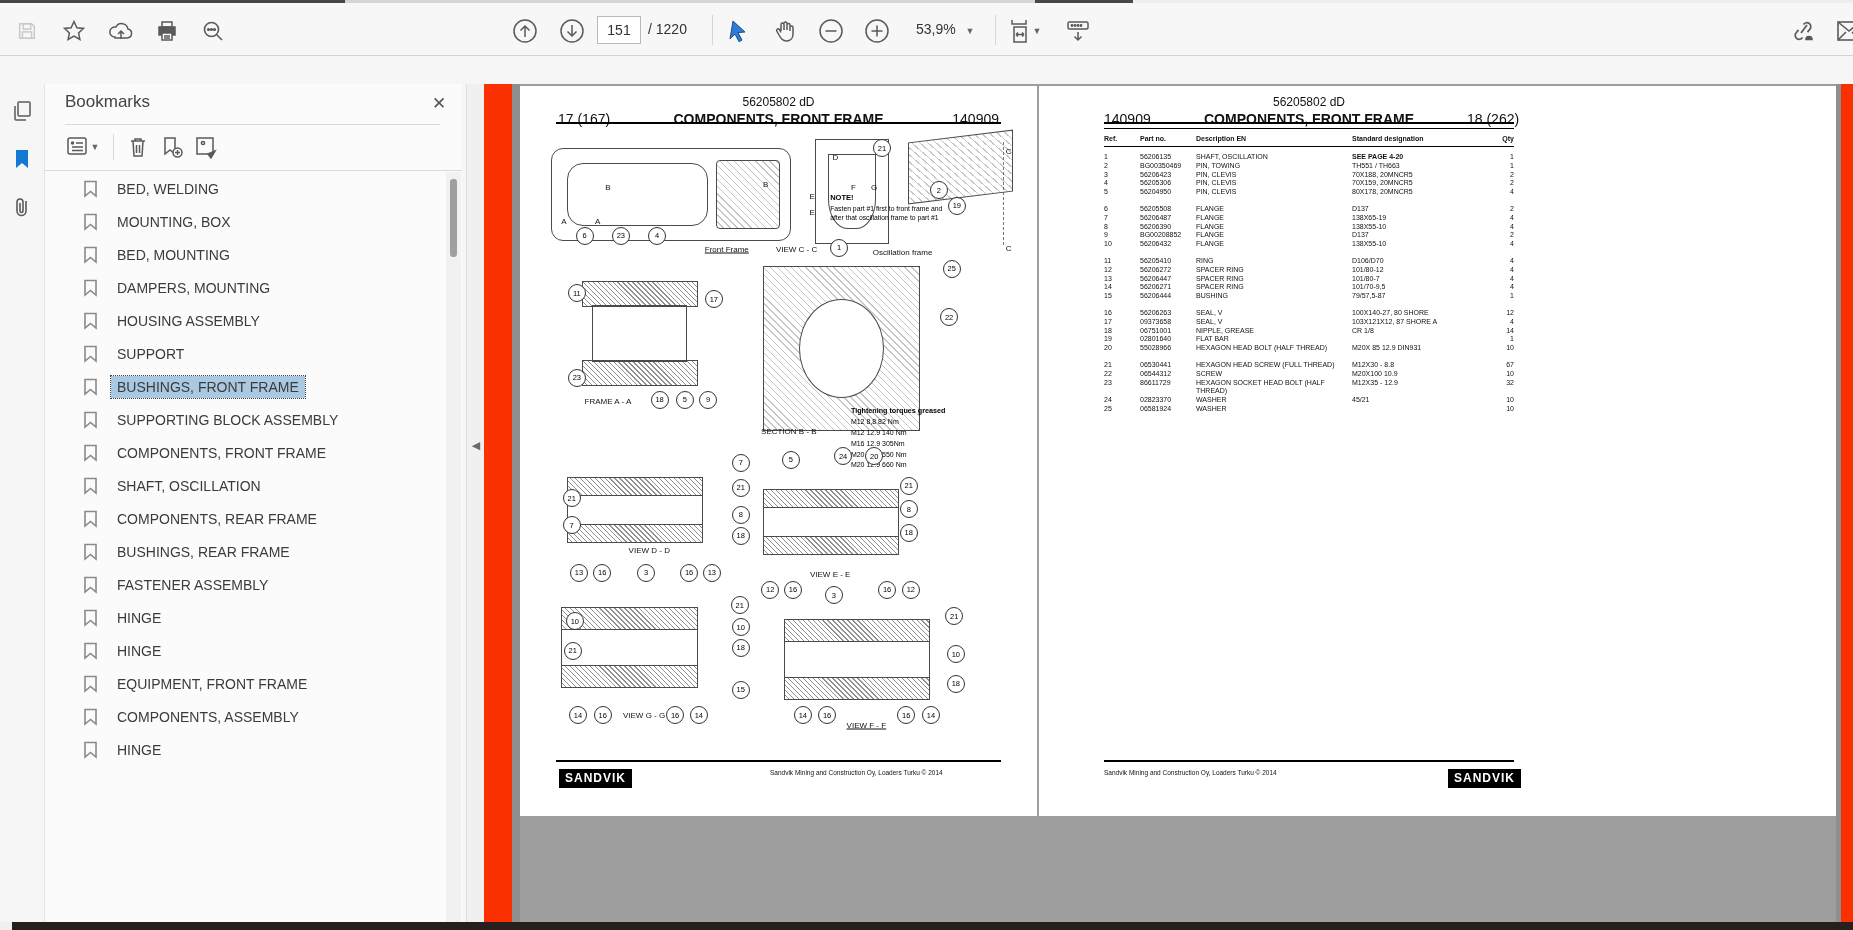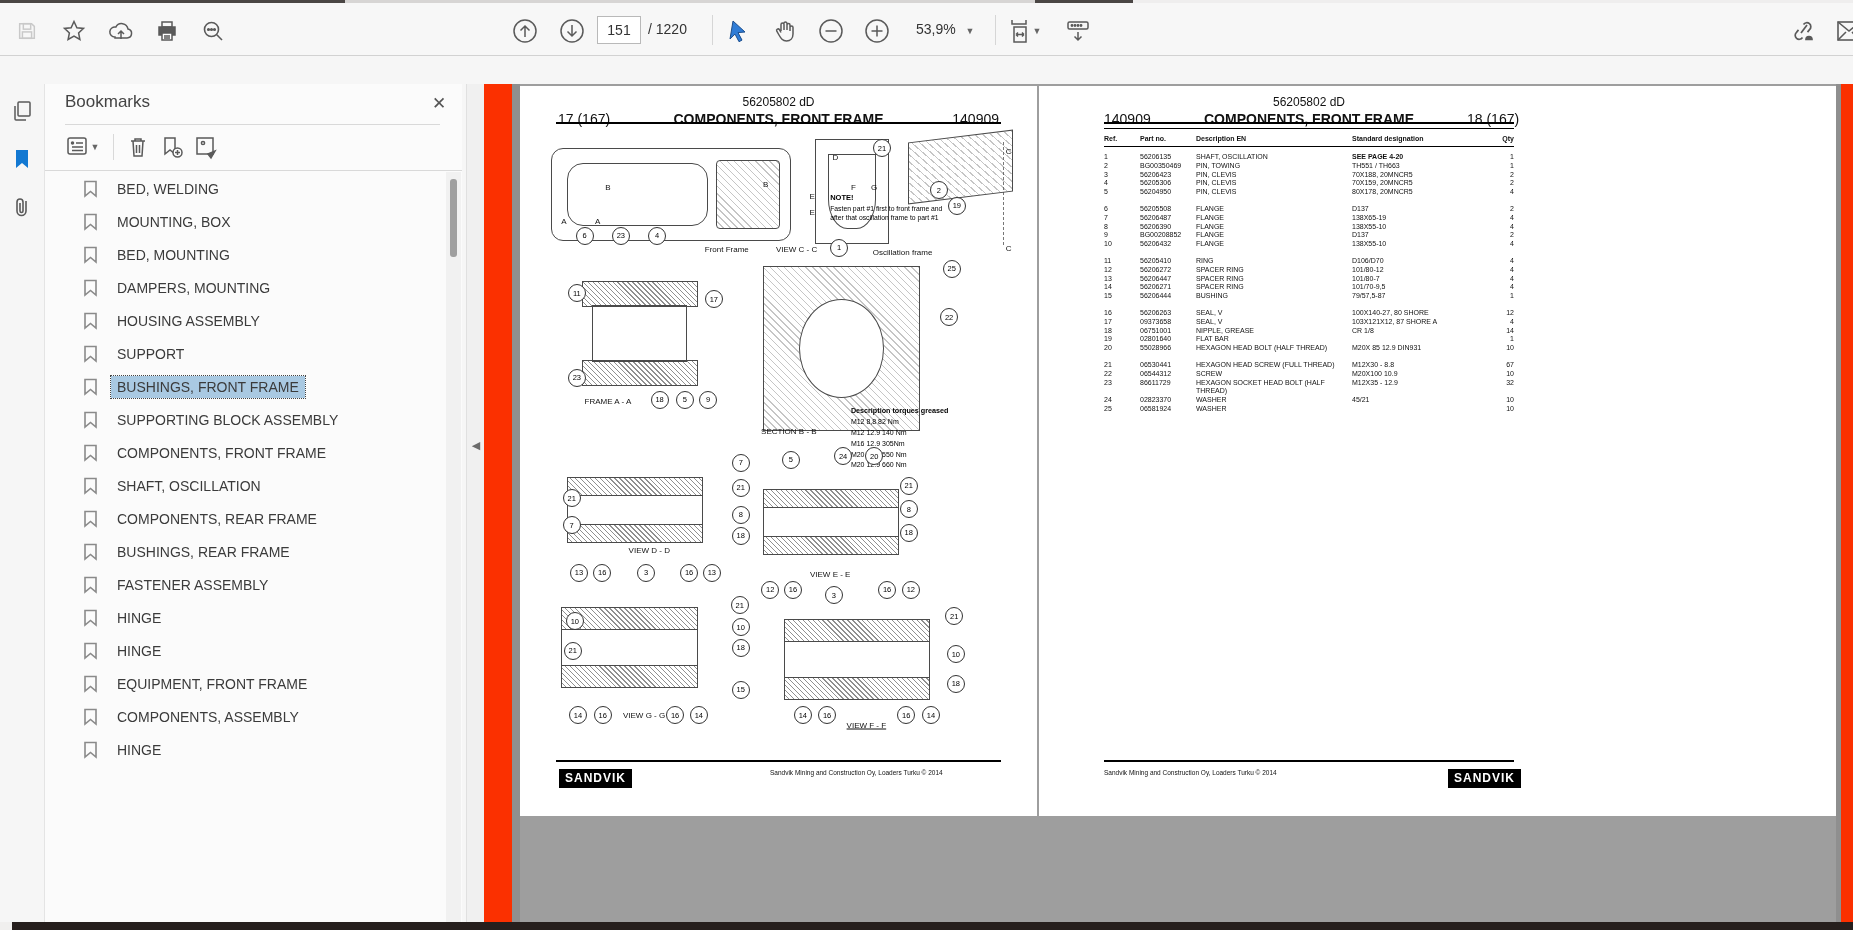--- a/index.html
+++ b/index.html
@@ -467,21 +467,21 @@
           <div class="cyl" style="position:absolute;left:51%;top:81%;width:28%;height:13%"></div>
 
           <div class="note-box">
             <div class="note-head">NOTE!</div>
             <div>
                 <div>Fasten part #1 first to front frame and</div>
                 <div>after that oscillation frame to part #1</div>
               </div>
           </div>
           <div class="torque-box">
-            <div class="torque-head">Description torques greased</div>
+            <div class="torque-head">Tightening torques greased</div>
             <div>
                 <div>M12 8,8 82 Nm</div>
                 <div>M12 12.9 140 Nm</div>
                 <div>M16 12.9 305Nm</div>
                 <div>M20 10,9 550 Nm</div>
                 <div>M20 12.9 660 Nm</div>
               </div>
           </div>
 
         <div class="balloon" style="left: 70%; top: 3%;">21</div>
@@ -542,41 +542,41 @@
             <div class="dlabel" style="left: 15%; top: 15%;">A</div>
             <div class="dlabel" style="left: 17%; top: 9.5%;">B</div>
             <div class="dlabel" style="left: 47.5%; top: 9%;">B</div>
             <div class="dlabel" style="left: 94.5%; top: 3.5%;">C</div>
             <div class="dlabel" style="left: 94.5%; top: 19.5%;">C</div>
             <div class="dlabel" style="left: 61%; top: 4.5%;">D</div>
             <div class="dlabel" style="left: 56.5%; top: 11%;">E</div>
             <div class="dlabel" style="left: 56.5%; top: 13.5%;">E</div>
             <div class="dlabel" style="left: 64.5%; top: 9.5%;">F</div>
             <div class="dlabel" style="left: 68.5%; top: 9.5%;">G</div>
-            <div class="dlabel" style="left: 40%; top: 19.7%;">Front Frame</div>
+            <div class="dlabel" style="left: 40%; top: 19.7%; text-decoration: underline;">Front Frame</div>
             <div class="dlabel" style="left: 53.5%; top: 19.7%;">VIEW C - C</div>
             <div class="dlabel" style="left: 74%; top: 20.2%;">Oscillation frame</div>
             <div class="dlabel" style="left: 17%; top: 44.9%;">FRAME A - A</div>
             <div class="dlabel" style="left: 52%; top: 49.8%;">SECTION B - B</div>
             <div class="dlabel" style="left: 25%; top: 69.5%;">VIEW D - D</div>
             <div class="dlabel" style="left: 60%; top: 73.5%;">VIEW E - E</div>
             <div class="dlabel" style="left: 24%; top: 96.9%;">VIEW G - G</div>
             <div class="dlabel" style="left: 67%; top: 98.5%; text-decoration: underline;">VIEW F - F</div>
           </div>
 
         <div class="rule" style="left:36px;top:674px;width:445px"></div>
         <div class="sandvik" style="left:38px;top:682px">SANDVIK</div>
         <div class="foot-text" style="left:250px;top:683px">Sandvik Mining and Construction Oy, Loaders Turku © 2014</div>
       </div>
 
       <div class="page page2">
         <div class="doc-num" style="width:410px;left:65px">56205802 dD</div>
         <div class="sub" style="left:65px">140909</div>
         <div class="sub bold" style="left:65px;width:410px;text-align:center">COMPONENTS, FRONT FRAME</div>
-        <div class="sub" style="left:428px">18 (167)</div>
+        <div class="sub" style="left:428px">18 (262)</div>
         <div class="rule" style="left:65px;top:36px;width:410px"></div>
         <div class="rule thin" style="left:65px;top:42px;width:410px"></div>
 
         <div class="ptable">
           <div class="prow head">
             <span class="c-ref">Ref.</span>
             <span class="c-part">Part no.</span>
             <span class="c-desc">Description EN</span>
             <span class="c-std">Standard designation</span>
             <span class="c-qty">Qty</span>

